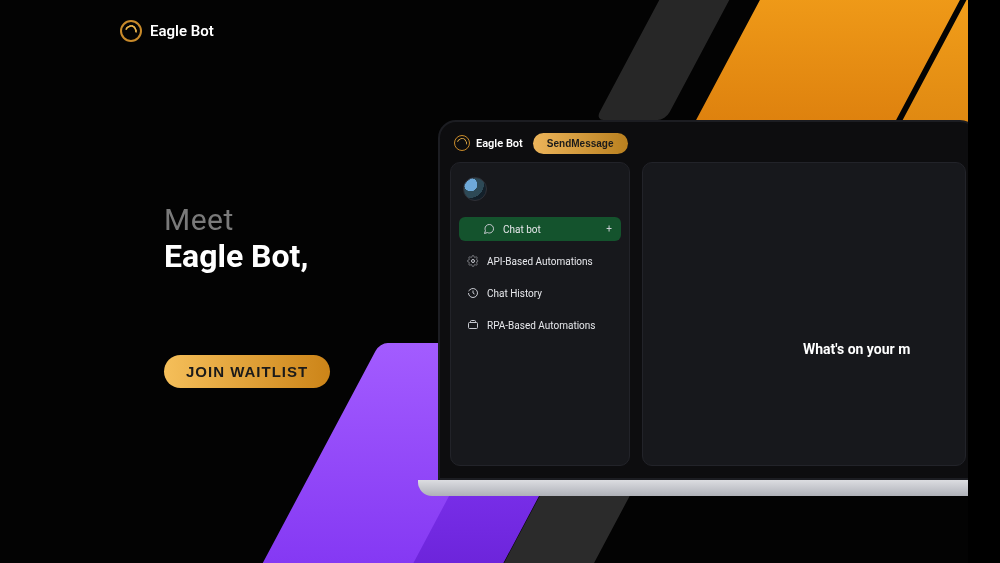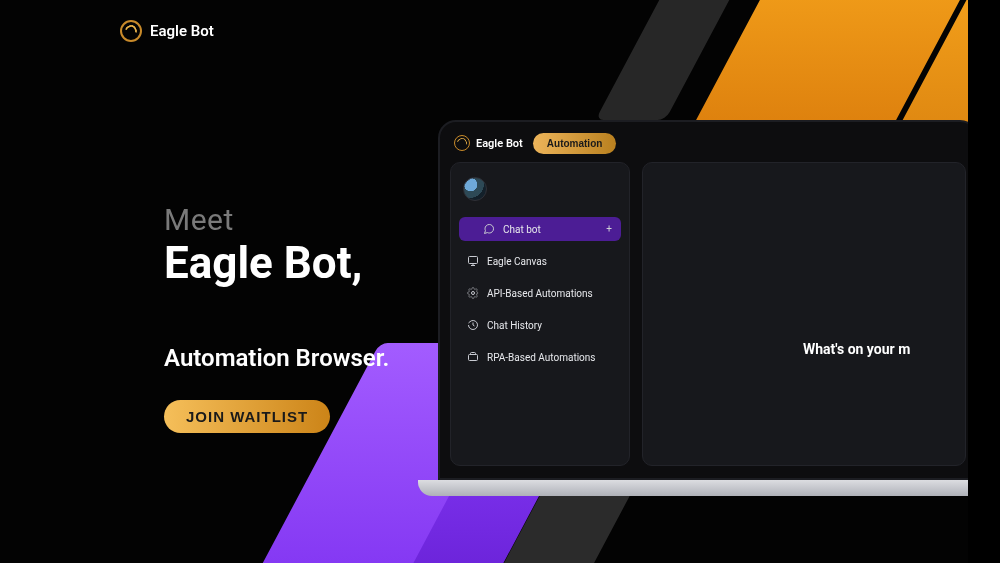--- a/index.html
+++ b/index.html
@@ -50,21 +50,21 @@
   .hero {
     position: absolute;
     left: 120px; top: 202px;
     max-width: 400px;
     margin-left: 44px;
   }
   .hero .meet {
     color: #7a7a7a; font-size: 30px; font-weight: 400; letter-spacing: .5px;
   }
   .hero .title {
-    color: #fff; font-size: 44px; font-weight: 700; line-height: 1.1; margin-top: 2px;
+    color: #fff; font-size: 32px; font-weight: 700; line-height: 1.1; margin-top: 2px;
   }
   .hero .subtitle {
     color: #fff; font-size: 24px; font-weight: 600; line-height: 1.35; margin-top: 22px;
   }
   .hero .cta {
     display: inline-block; margin-top: 26px;
     padding: 8px 22px;
     border-radius: 999px;
     font-size: 15px; font-weight: 800; letter-spacing: 1px;
     color: #1a1a1a;
@@ -136,21 +136,21 @@
   }
   .side-item {
     display: flex; align-items: center; gap: 8px;
     font-size: 10px; color: #e7e8ec;
     padding: 6px 8px;
     border-radius: 6px;
     cursor: pointer;
     position: relative;
   }
   .side-item.active {
-    background: #4c1d95;
+    background: #14532d;
     padding-left: 24px;
   }
   .side-item .ico {
     width: 12px; height: 12px; flex: none;
     display:inline-flex; align-items:center; justify-content:center;
     color:#c8cad1;
   }
   .side-item .plus {
     position: absolute; right: 6px; top: 50%; transform: translateY(-50%);
     width: 12px; height: 12px; border-radius: 50%;
@@ -190,61 +190,51 @@
   <div class="site-logo">
     <span class="logo-mark"></span>
     <span>Eagle Bot</span>
   </div>
 
   <div class="hero">
     <div class="meet">Meet</div>
     <div class="title">Eagle Bot,</div>
     <div class="subtitle">
       <br>
-      <span>Automation Browser.</span>
     </div>
     <button class="cta">JOIN WAITLIST</button>
   </div>
 
   <div class="laptop">
     <div class="laptop-screen">
 
       <div class="app-header">
         <div class="mini-logo">
           <span class="logo-mark"></span>
           <span>Eagle Bot</span>
         </div>
-        <button class="pill-btn">Automation</button>
+        <button class="pill-btn">SendMessage</button>
       </div>
 
       <div class="app-body">
         <div class="app-sidebar">
           <div class="avatar-wrap">
             <div class="avatar"></div>
           </div>
 
           <div class="side-item active">
             <span class="ico">
               <svg viewBox="0 0 24 24" width="12" height="12" fill="none" stroke="currentColor" stroke-width="2">
                   <path d="M21 11.5a8.38 8.38 0 0 1-8.5 8.5 8.5 8.5 0 0 1-3.8-.9L3 21l1.9-5.7A8.38 8.38 0 0 1 4 11.5 8.5 8.5 0 0 1 12.5 3 8.38 8.38 0 0 1 21 11.5z"></path>
                 </svg>
             </span>
             <span>Chat bot</span>
             <span class="plus"></span>
           </div>
 
-          <div class="side-item">
-            <span class="ico">
-              <svg viewBox="0 0 24 24" width="12" height="12" fill="none" stroke="currentColor" stroke-width="2">
-                  <rect x="3" y="3" width="18" height="14" rx="2"></rect>
-                  <path d="M8 21h8M12 17v4"></path>
-                </svg>
-            </span>
-            <span>Eagle Canvas</span>
-          </div>
 
           <div class="side-item">
             <span class="ico">
               <svg viewBox="0 0 24 24" width="12" height="12" fill="none" stroke="currentColor" stroke-width="2">
                   <circle cx="12" cy="12" r="3"></circle>
                   <path d="M19.4 15a1.7 1.7 0 0 0 .34 1.87l.06.06a2 2 0 1 1-2.83 2.83l-.06-.06a1.7 1.7 0 0 0-1.87-.34 1.7 1.7 0 0 0-1 1.56V21a2 2 0 1 1-4 0v-.09a1.7 1.7 0 0 0-1-1.56 1.7 1.7 0 0 0-1.87.34l-.06.06a2 2 0 1 1-2.83-2.83l.06-.06A1.7 1.7 0 0 0 4.6 15a1.7 1.7 0 0 0-1.56-1H3a2 2 0 1 1 0-4h.09A1.7 1.7 0 0 0 4.6 9a1.7 1.7 0 0 0-.34-1.87l-.06-.06A2 2 0 1 1 7.03 4.24l.06.06A1.7 1.7 0 0 0 9 4.6a1.7 1.7 0 0 0 1-1.56V3a2 2 0 1 1 4 0v.09a1.7 1.7 0 0 0 1 1.56 1.7 1.7 0 0 0 1.87-.34l.06-.06a2 2 0 1 1 2.83 2.83l-.06.06A1.7 1.7 0 0 0 19.4 9c.14.34.22.7.22 1.09V10a2 2 0 1 1 0 4h-.09c-.39 0-.75.08-1.09.22z" stroke-width="1"></path>
                 </svg>
             </span>
             <span>API-Based Automations</span>
           </div>

